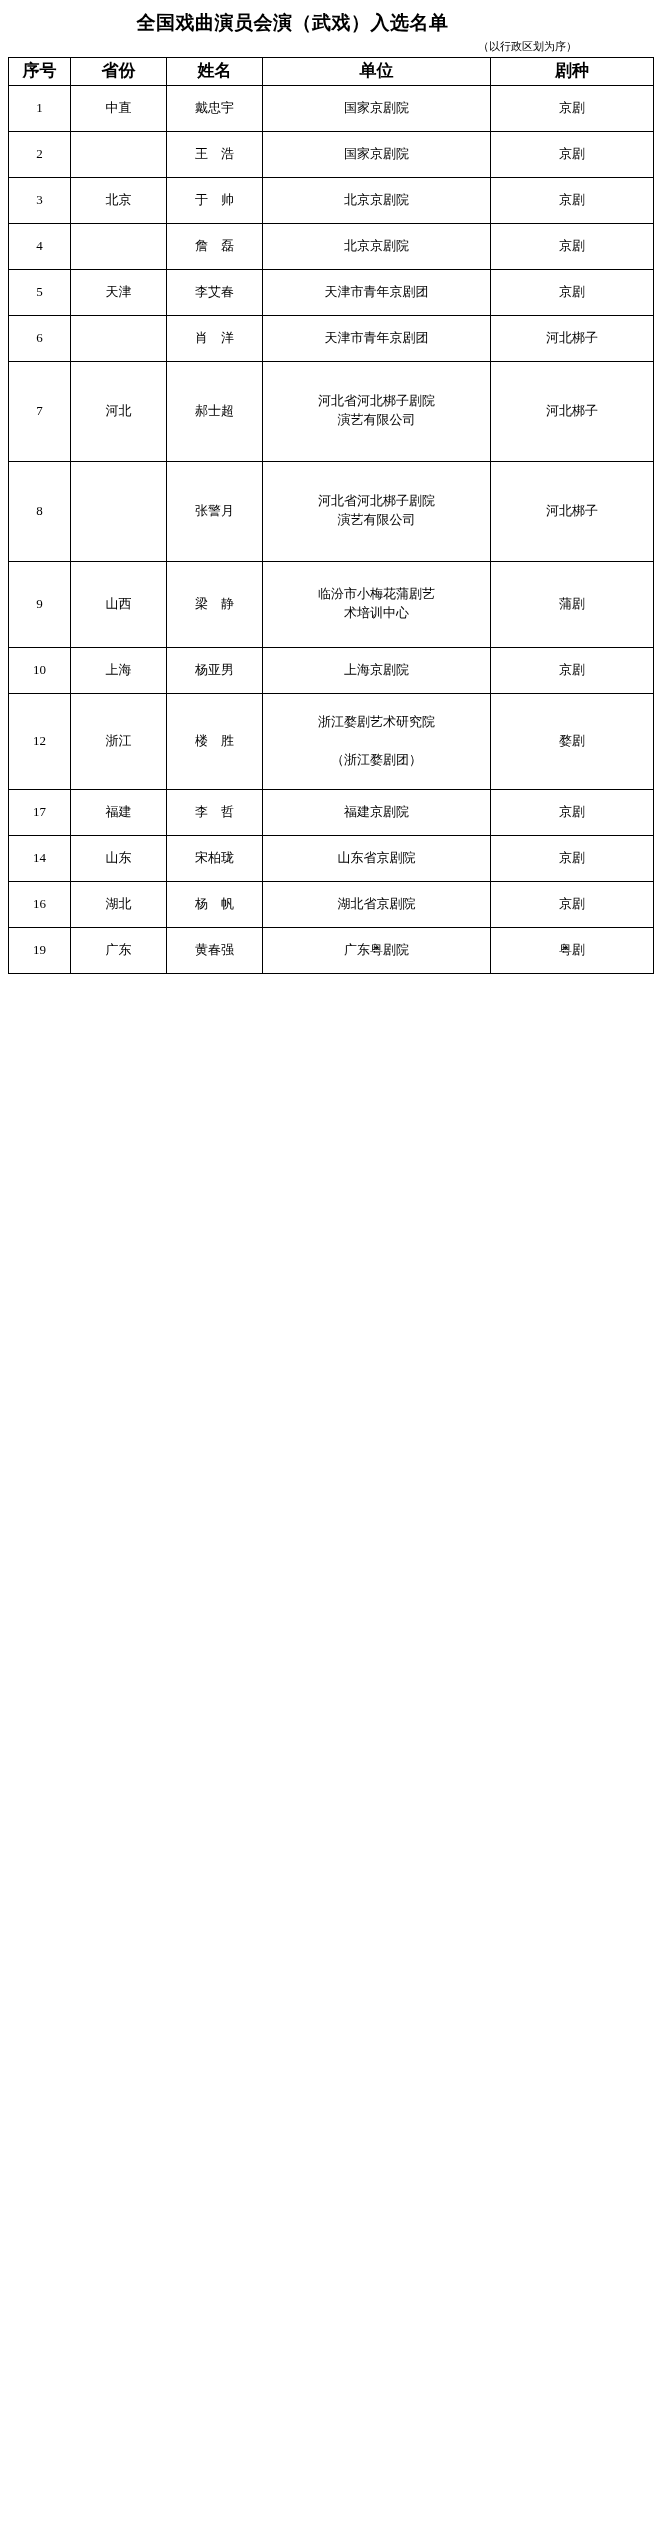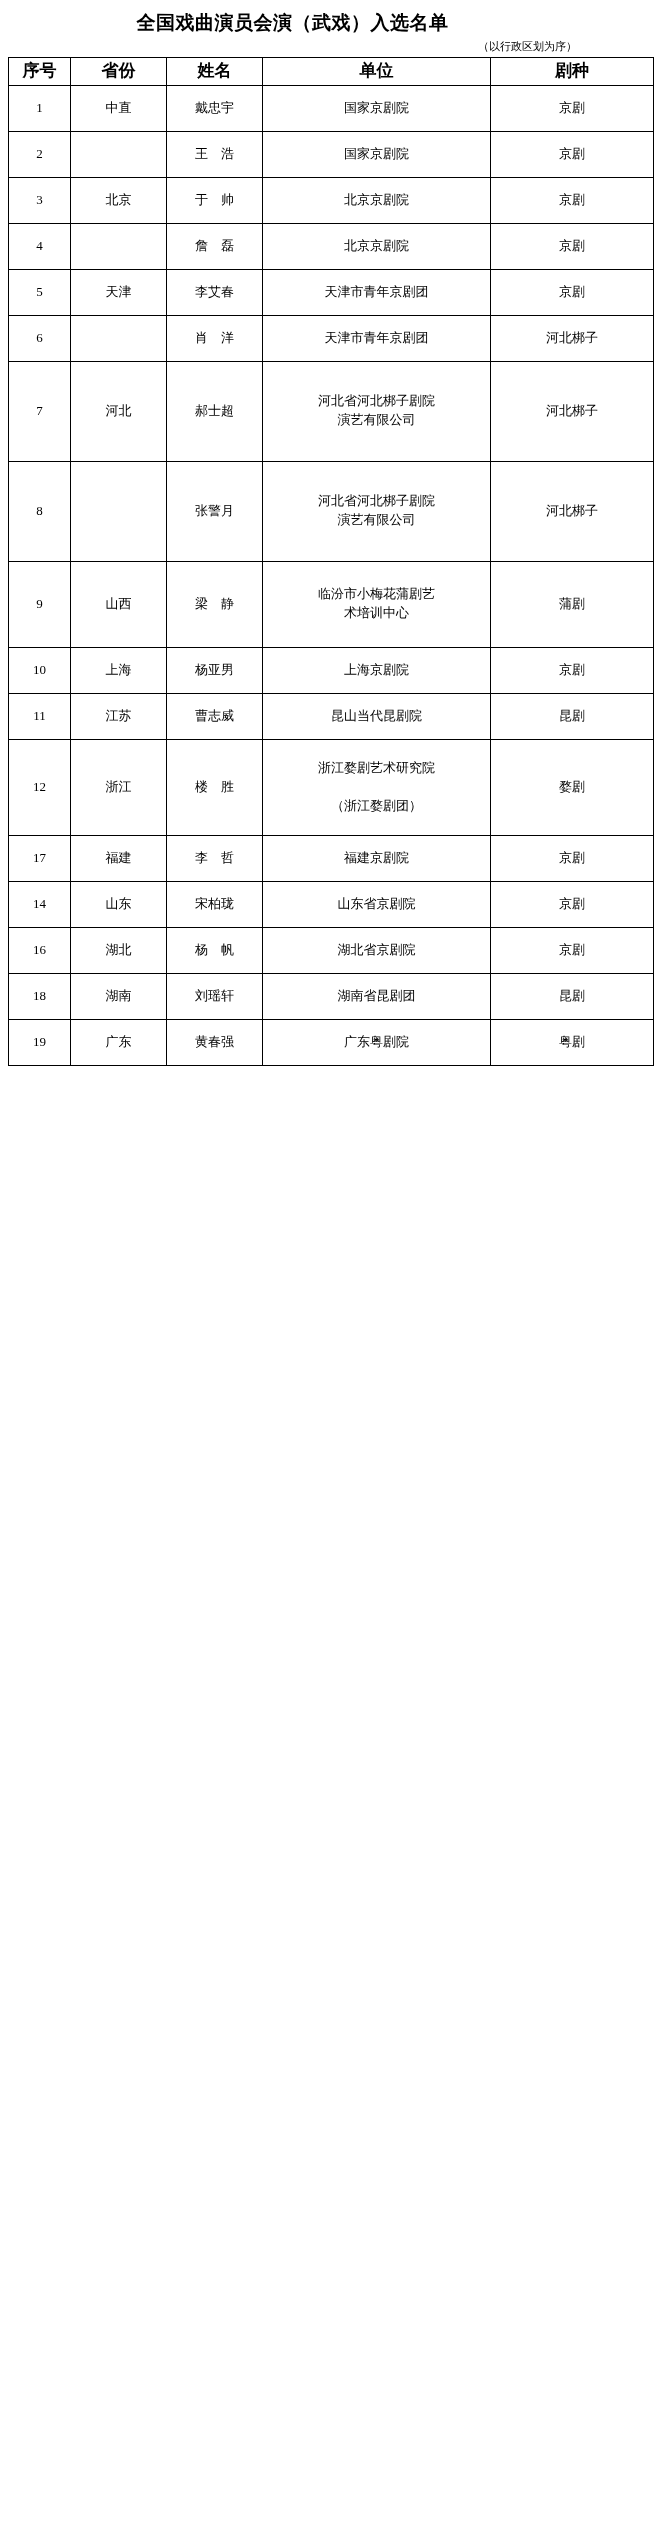--- a/index.html
+++ b/index.html
@@ -158,27 +158,20 @@
 术培训中心</td>
           <td class="genre">蒲剧</td>
         </tr>
         <tr style="height: 46px;">
           <td class="idx">10</td>
           <td class="prov">上海</td>
           <td class="name">杨亚男</td>
           <td class="unit">上海京剧院</td>
           <td class="genre">京剧</td>
         </tr>
-        <tr style="height: 46px;">
-          <td class="idx">11</td>
-          <td class="prov">江苏</td>
-          <td class="name">曹志威</td>
-          <td class="unit">昆山当代昆剧院</td>
-          <td class="genre">昆剧</td>
-        </tr>
         <tr style="height: 96px;">
           <td class="idx">12</td>
           <td class="prov">浙江</td>
           <td class="name">楼　胜</td>
           <td class="unit multi-line">浙江婺剧艺术研究院
 
 （浙江婺剧团）</td>
           <td class="genre">婺剧</td>
         </tr>
         <tr style="height: 46px;">
@@ -196,27 +189,20 @@
           <td class="genre">京剧</td>
         </tr>
         <tr style="height: 46px;">
           <td class="idx">16</td>
           <td class="prov">湖北</td>
           <td class="name">杨　帆</td>
           <td class="unit">湖北省京剧院</td>
           <td class="genre">京剧</td>
         </tr>
         <tr style="height: 46px;">
-          <td class="idx">18</td>
-          <td class="prov">湖南</td>
-          <td class="name">刘瑶轩</td>
-          <td class="unit">湖南省昆剧团</td>
-          <td class="genre">昆剧</td>
-        </tr>
-        <tr style="height: 46px;">
           <td class="idx">19</td>
           <td class="prov">广东</td>
           <td class="name">黄春强</td>
           <td class="unit">广东粤剧院</td>
           <td class="genre">粤剧</td>
         </tr>
       </tbody>
   </table>
 
 </div>

